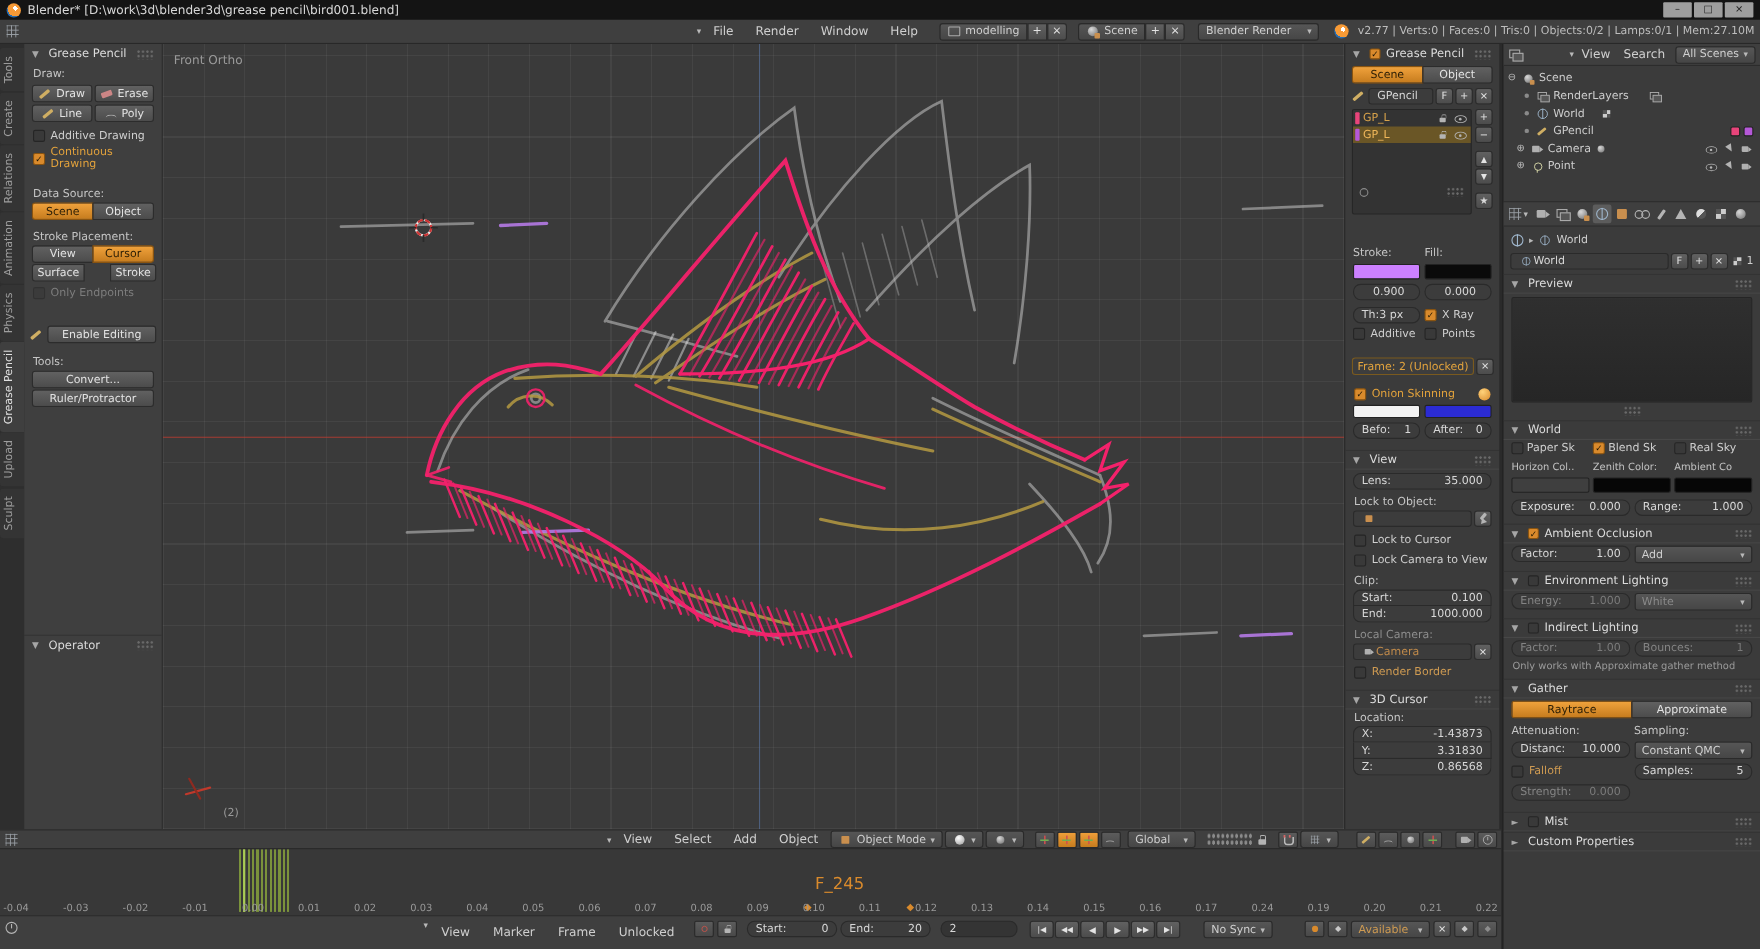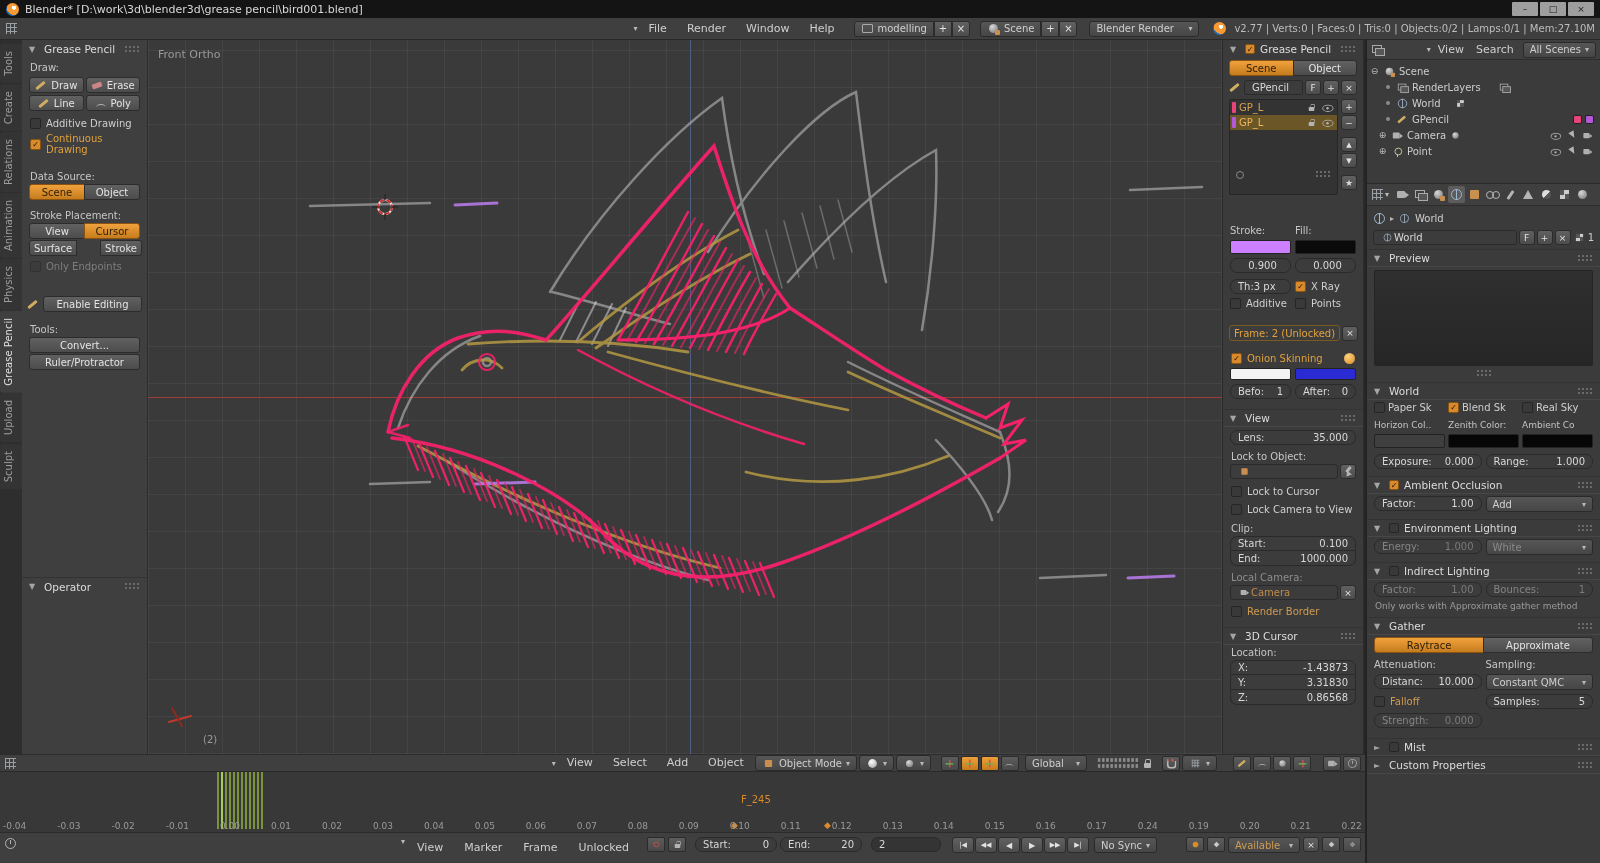--- a/index.html
+++ b/index.html
@@ -599,21 +599,21 @@
     </span>
   <span class="tgl">
       <span class="ic ic-clock" style="transform:scale(.8);"></span>
     </span>
 </div>
 
 <div class="timeline">
   <div class="truler">
     <div class="abs" style="left:217px;top:0;width:48px;height:57px;background:repeating-linear-gradient(90deg,rgba(134,162,60,.85) 0 2px,transparent 2px 4px);"></div>
     <div class="abs" style="left:221px;top:0;width:2px;height:57px;background:#a9cc55;"></div>
-    <span class="abs" style="left:741px;top:22px;color:#d98a2c;font-size:10px;">F_245</span>
+    <span class="abs" style="left:741px;top:22px;color:#d98a2c;font-size:15px;">F_245</span>
     <span class="abs" style="left:731px;bottom:2px;color:#d98a2c;font-size:9px;">◆</span>
     <span class="abs" style="left:824px;bottom:2px;color:#d98a2c;font-size:9px;">◆</span>
     <div class="tlabels">
       <span>-0.04</span>
         <span>-0.03</span>
         <span>-0.02</span>
         <span>-0.01</span>
         <span>0.00</span>
         <span>0.01</span>
         <span>0.02</span>
@@ -664,21 +664,21 @@
         <span>2</span>
       </span>
     <span style="display:flex;gap:1px;margin-left:8px;">
       <span class="btn" style="width:22px;font-size:7px;">|◀</span>
       <span class="btn" style="width:22px;font-size:7px;">◀◀</span>
       <span class="btn" style="width:22px;font-size:8px;">◀</span>
       <span class="btn" style="width:22px;font-size:8px;">▶</span>
       <span class="btn" style="width:22px;font-size:7px;">▶▶</span>
       <span class="btn" style="width:22px;font-size:7px;">▶|</span>
     </span>
-    <span class="dd" style="margin-left:2px;min-width:60px;">
+    <span class="dd" style="margin-left:18px;min-width:60px;">
         <span>No Sync</span>
         <span class="ddt">▾</span>
       </span>
     <span class="tgl" style="margin-left:26px;">
         <span class="ic ic-reco" style="transform:scale(.8);"></span>
       </span>
     <span class="tgl">
         <span class="ic ic-key" style="transform:scale(.8);"></span>
       </span>
     <span class="dd" style="min-width:72px;">

